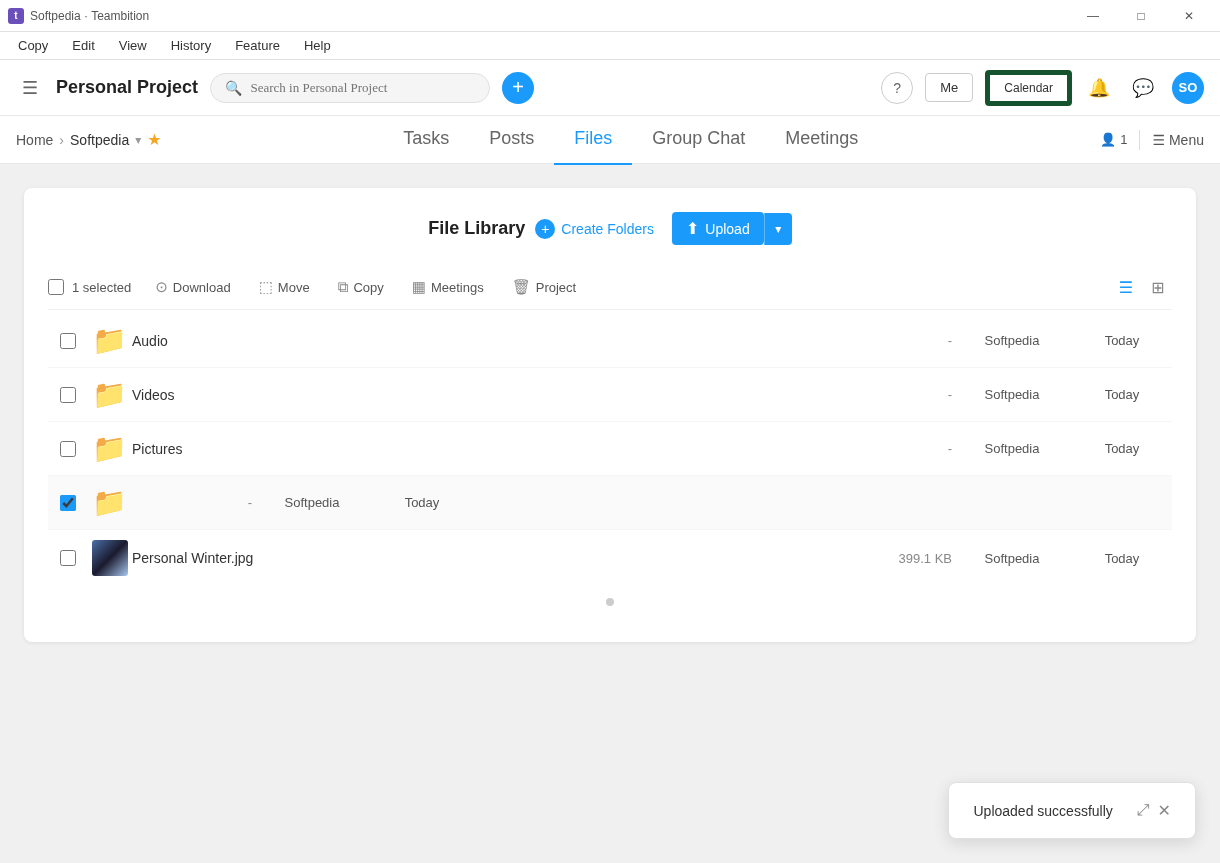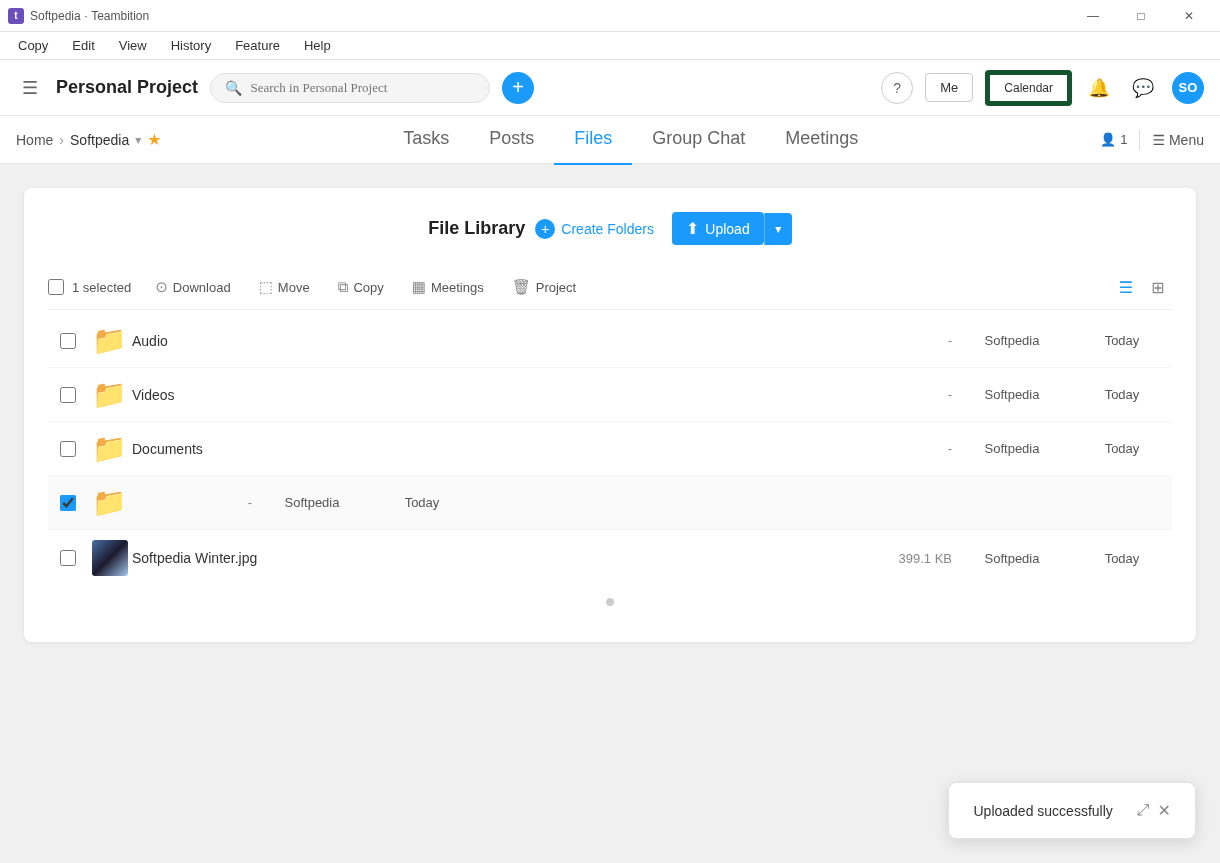--- a/index.html
+++ b/index.html
@@ -340,21 +340,21 @@
         <span class="file-date">Today</span>
       </div>
 
       <div class="file-row">
         <div class="file-cb">
           <input type="checkbox" style="">
         </div>
         <div class="file-icon">
           <span style="color:#1a9bfc;font-size:28px;">📁</span>
         </div>
-        <span class="file-name">Documents</span>
+        <span class="file-name">Pictures</span>
         <span class="file-size">-</span>
         <span class="file-owner">Softpedia</span>
         <span class="file-date">Today</span>
       </div>
 
       <div class="file-row" style="background:#fafafa;">
         <div class="file-cb">
           <input type="checkbox" class="cb-checked" checked="" style="">
         </div>
         <div class="file-icon">
@@ -365,21 +365,21 @@
         <span class="file-date">Today</span>
       </div>
 
       <div class="file-row">
         <div class="file-cb">
           <input type="checkbox" style="">
         </div>
         <div class="file-icon">
           <div class="file-thumb-img"></div>
         </div>
-        <span class="file-name">Softpedia Winter.jpg</span>
+        <span class="file-name">Personal Winter.jpg</span>
         <span class="file-size">399.1 KB</span>
         <span class="file-owner">Softpedia</span>
         <span class="file-date">Today</span>
       </div>
 
     </div>
 
     <div class="scroll-dot">
       <div class="dot"></div>
     </div>

